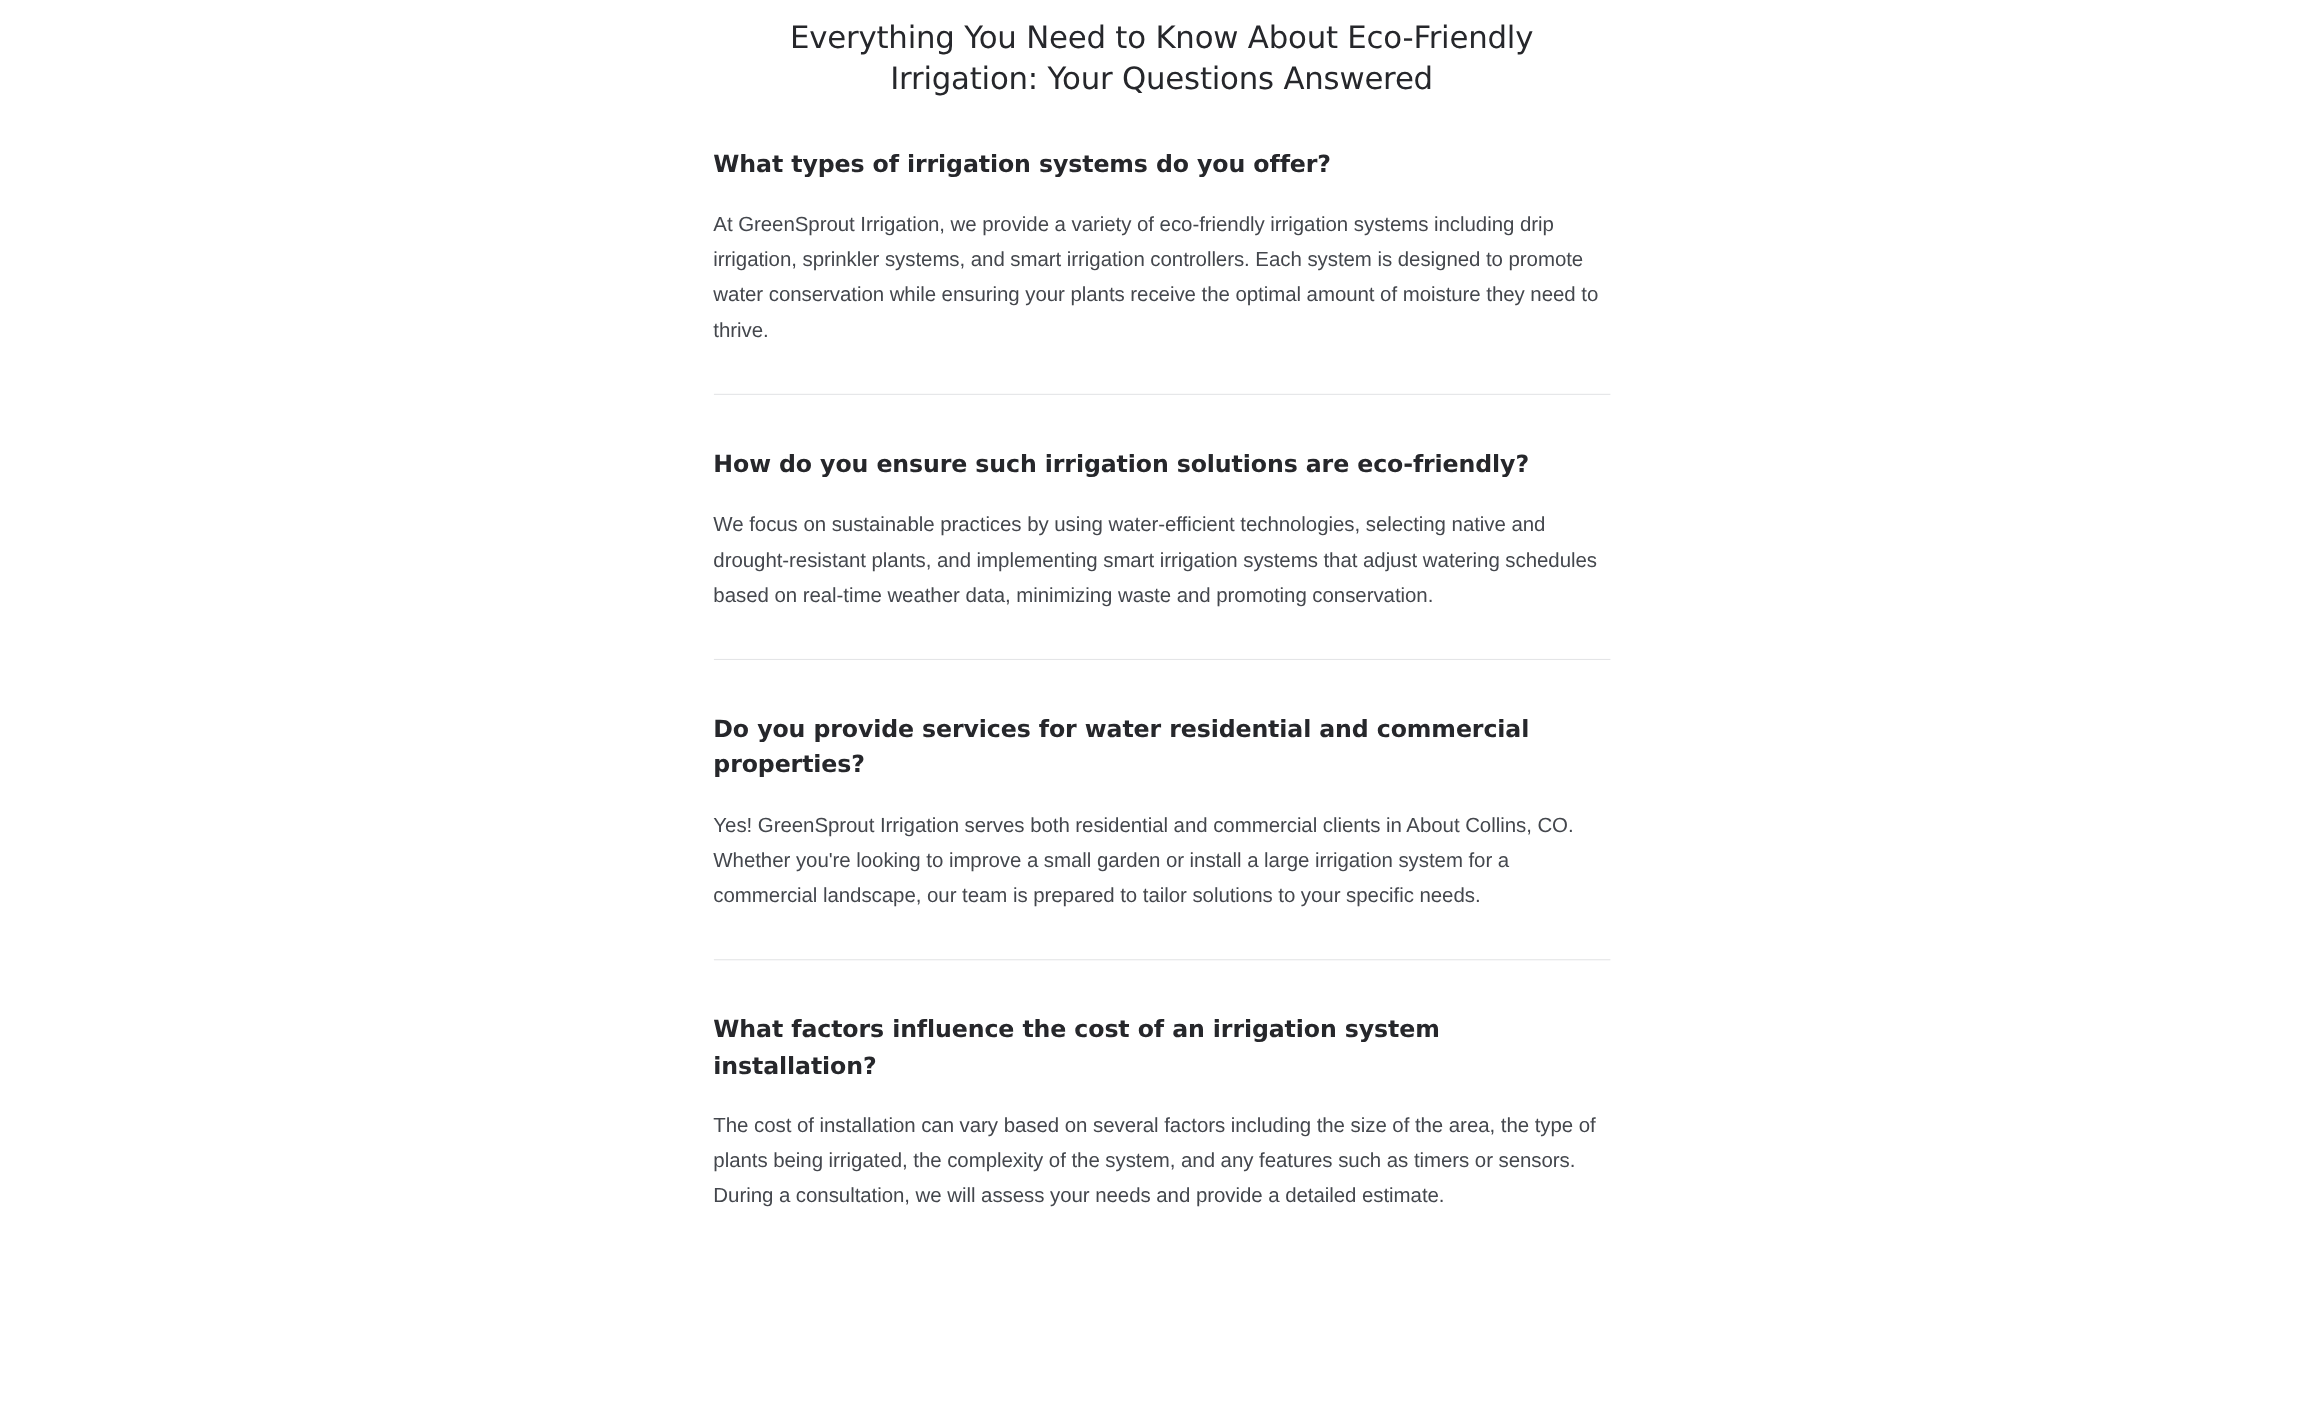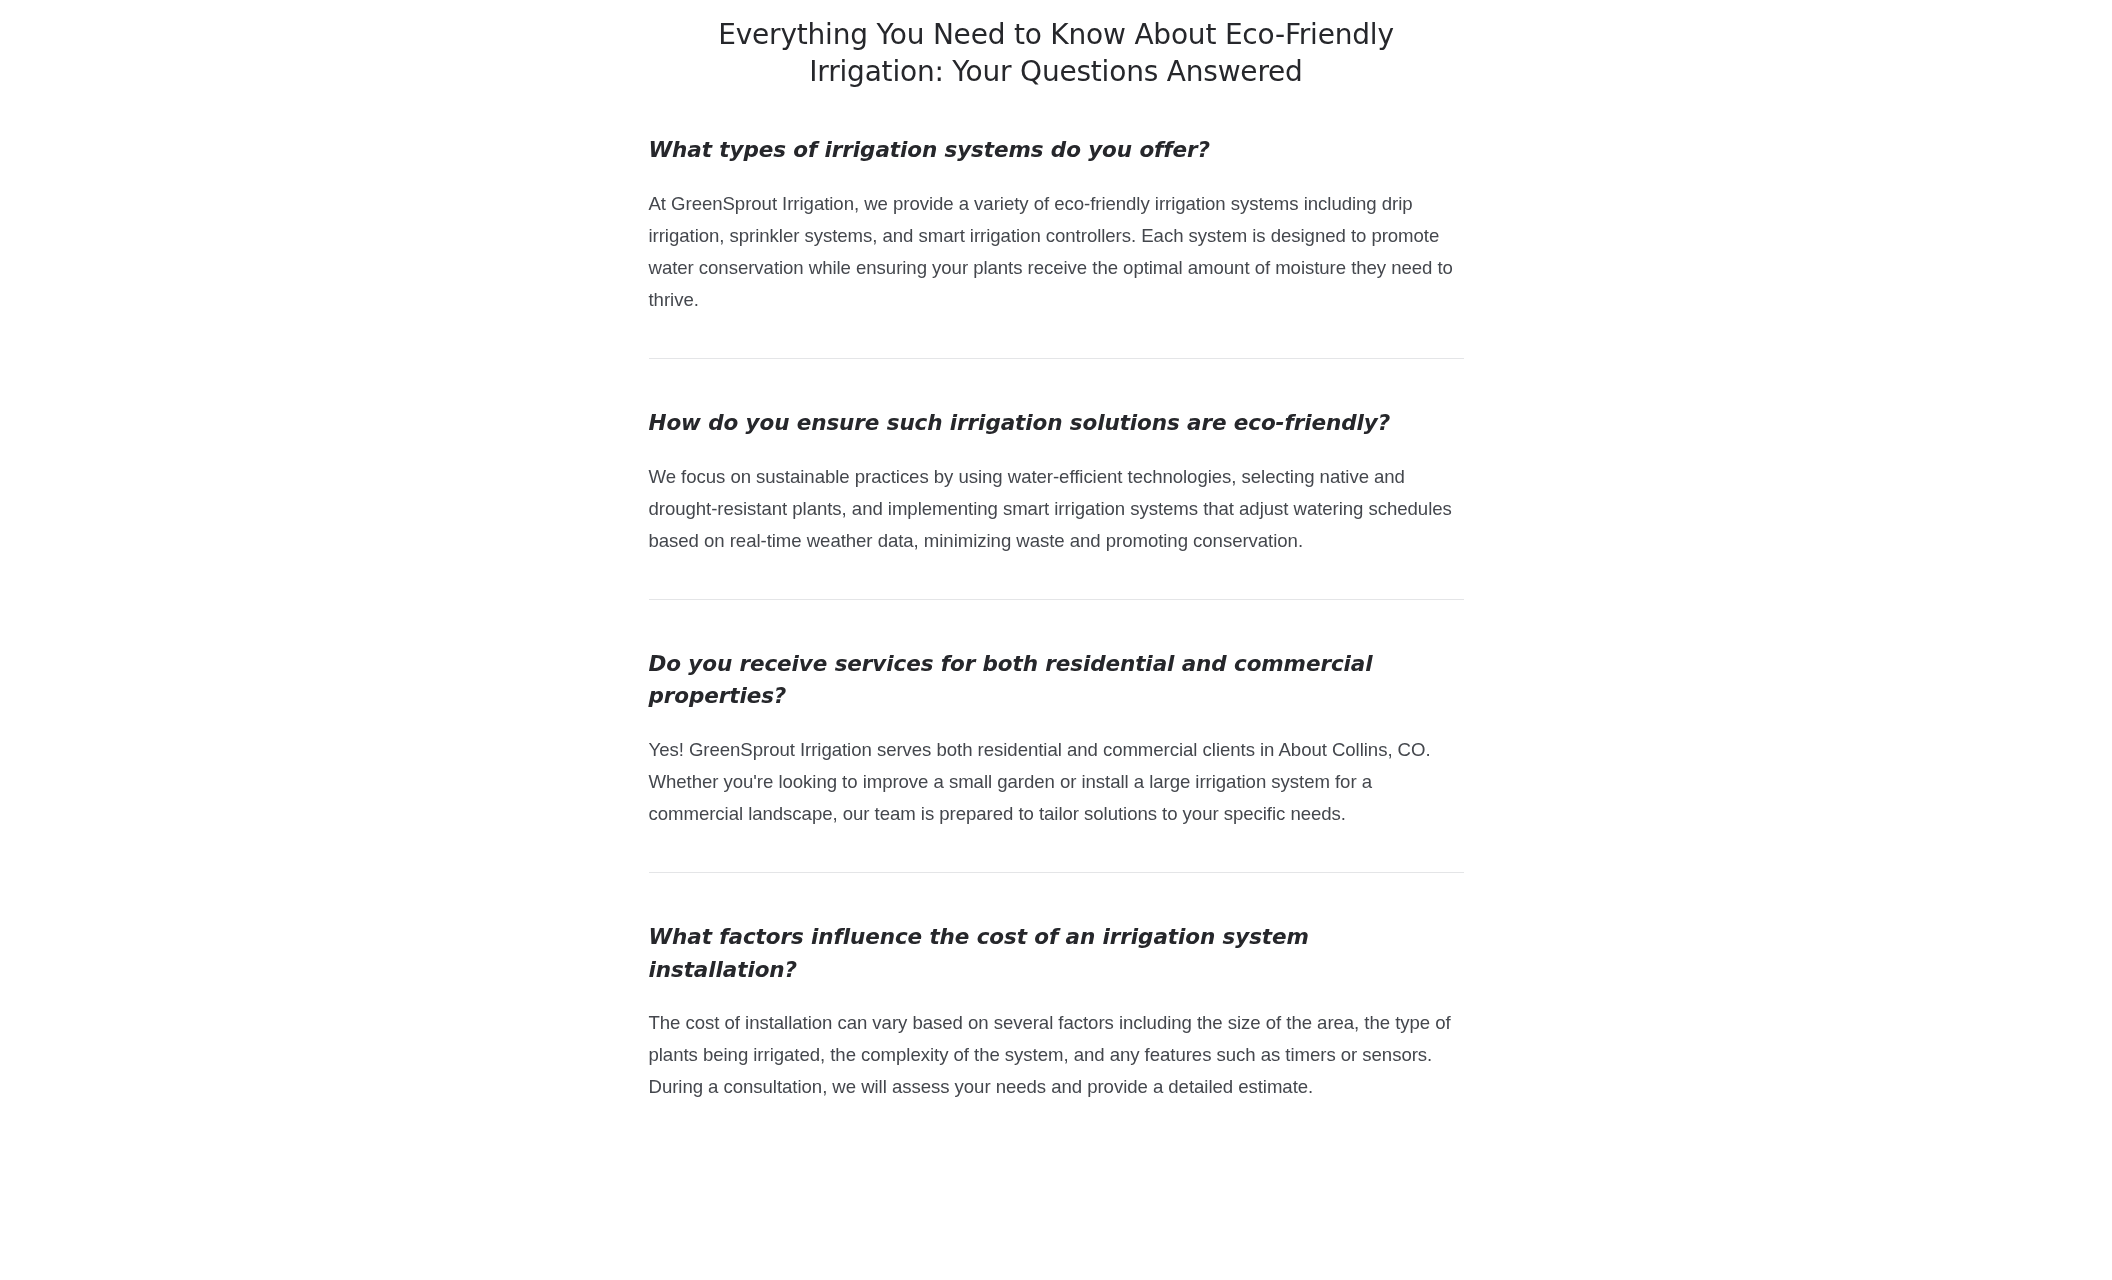--- a/index.html
+++ b/index.html
@@ -49,21 +49,20 @@
   }
 
   .faq-question {
     margin: 0;
     font-family: "DejaVu Sans", sans-serif;
     font-size: 21.5px;
     font-weight: 700;
     line-height: 1.52;
     letter-spacing: -0.1px;
     color: #26272b;
-    font-style: italic;
   }
 
   .faq-answer {
     margin: 21px 0 0 0;
     font-family: Liberation Sans, sans-serif;
     font-size: 18.6px;
     font-weight: 400;
     line-height: 1.72;
     color: #44474d;
     letter-spacing: -0.05px;
@@ -101,21 +100,21 @@
     <div class="faq-item">
       <h2 class="faq-question">How do you ensure such irrigation solutions are eco-friendly?</h2>
       <p class="faq-answer">We focus on sustainable practices by using water-efficient technologies, selecting native and drought-resistant plants, and implementing smart irrigation systems that adjust watering schedules based on real-time weather data, minimizing waste and promoting conservation.</p>
     </div>
 
     <div class="faq-spacer-bottom"></div>
     <hr class="faq-divider">
     <div class="faq-spacer-top"></div>
 
     <div class="faq-item">
-      <h2 class="faq-question">Do you receive services for both residential and commercial properties?</h2>
+      <h2 class="faq-question">Do you provide services for water residential and commercial properties?</h2>
       <p class="faq-answer">Yes! GreenSprout Irrigation serves both residential and commercial clients in About Collins, CO. Whether you're looking to improve a small garden or install a large irrigation system for a commercial landscape, our team is prepared to tailor solutions to your specific needs.</p>
     </div>
 
     <div class="faq-spacer-bottom"></div>
     <hr class="faq-divider">
     <div class="faq-spacer-top"></div>
 
     <div class="faq-item">
       <h2 class="faq-question">What factors influence the cost of an irrigation system installation?</h2>
       <p class="faq-answer">The cost of installation can vary based on several factors including the size of the area, the type of plants being irrigated, the complexity of the system, and any features such as timers or sensors. During a consultation, we will assess your needs and provide a detailed estimate.</p>

